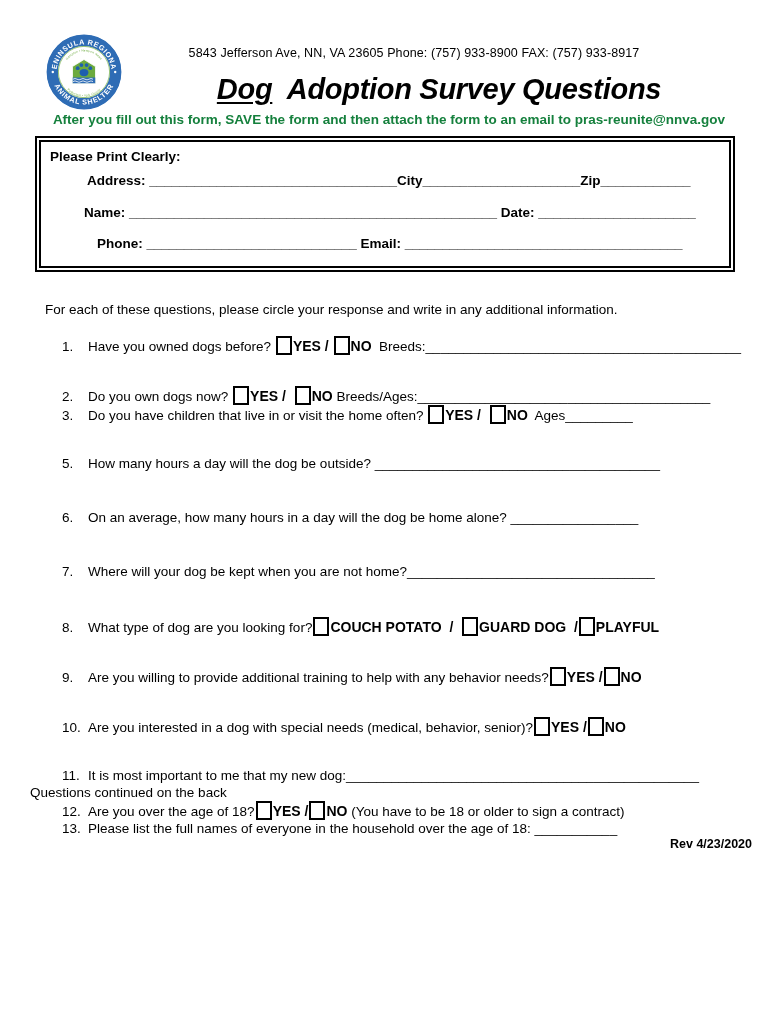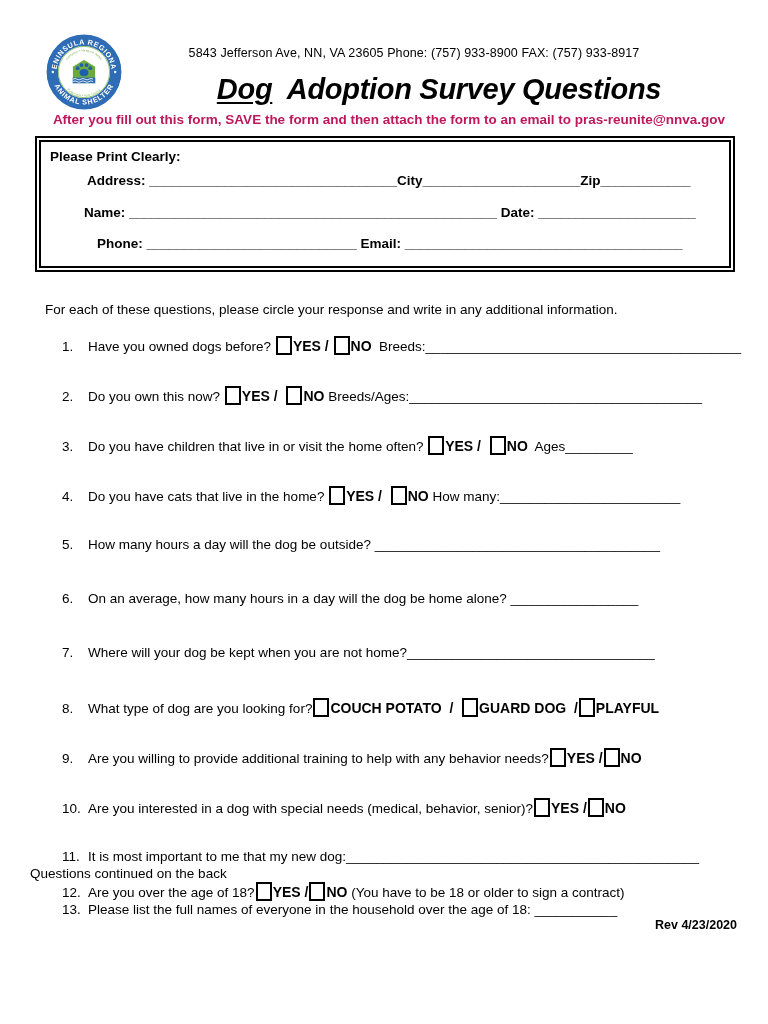--- a/index.html
+++ b/index.html
@@ -21,40 +21,40 @@
   }
   .title {
     position:absolute; top:73px; left:110px; right:0;
     text-align:center;
     font-size:29px; font-weight:bold; font-style:italic; letter-spacing:-0.3px;
     white-space:nowrap;
   }
   .title .u { text-decoration:underline; text-decoration-thickness:2px; text-underline-offset:3px; }
   .red-note {
     position:absolute; top:112px; left:10px; right:0;
-    text-align:center; font-size:13.5px; font-weight:bold; color:#be185d;
+    text-align:center; font-size:13.5px; font-weight:bold; color:#15803d;
     white-space:nowrap;
   }
 
   
   .print-box {
     position:absolute; top:136px; left:35px; right:33px;
     border:2px solid #000; padding:2px; background:#fff;
   }
   .print-box-inner { border:2px solid #000; padding:7px 6px 14px 9px; }
   .pb-heading { font-size:13.5px; font-weight:bold; }
   #box-rows .line { font-size:13.5px; white-space:nowrap; }
   #box-rows .line:nth-child(1) { margin-top:8px;  padding-left:37px; }
   #box-rows .line:nth-child(2) { margin-top:15px; padding-left:34px; }
   #box-rows .line:nth-child(3) { margin-top:14px; padding-left:47px; }
   .print-box .label    { font-weight:bold; }
   .print-box .line-seg { font-weight:bold; }
 
   
-  .body-flow { position:absolute; top:0; left:0; right:0; padding:302px 25px 0 30px; }
+  .body-flow { position:absolute; top:0; left:0; right:0; padding:302px 10px 0 30px; }
   .intro { margin-left:15px; font-size:13.5px; }
   .q {
     padding-left:32px; font-size:13.5px; line-height:17px; white-space:nowrap;
   }
   .q.note { padding-left:0; }
   .num { display:inline-block; min-width:26px; }
   .b { font-weight:bold; font-size:14px; }
   .t { }
   .line-seg { letter-spacing:0; }
   .cb {
@@ -128,23 +128,22 @@
           <div class="line q"><span class="label">Name: </span><span class="line-seg">_________________________________________________</span><span class="label"> Date: </span><span class="line-seg">_____________________</span></div>
           <div class="line q"><span class="label">Phone: </span><span class="line-seg">____________________________</span><span class="label"> Email: </span><span class="line-seg">_____________________________________</span></div>
         </div>
     </div>
   </div>
 
   <div class="body-flow">
     <div class="intro">For each of these questions, please circle your response and write in any additional information.</div>
     <div id="questions">
         <div class="line q" style="margin-top: 19px;"><span class="num">1.</span><span class="t">Have you owned dogs before? </span><span class="cb"></span><span class="b">YES / </span><span class="cb"></span><span class="b">NO</span><span class="t">&nbsp; Breeds:</span><span class="line-seg">__________________________________________</span></div>
-        <div class="line q" style="margin-top: 31px;"><span class="num">2.</span><span class="t">Do you own this now? </span><span class="cb"></span><span class="b">YES / &nbsp;</span><span class="cb"></span><span class="b">NO</span><span class="t">&nbsp;Breeds/Ages:</span><span class="line-seg">_______________________________________</span></div>
-        <div class="line q" style="margin-top: 31px;"><span class="num">3.</span><span class="t">Do you have children that live in or visit the home often? </span><span class="cb"></span><span class="b">YES / &nbsp;</span><span class="cb"></span><span class="b">NO</span><span class="t">&nbsp; Ages</span><span class="line-seg">_________</span></div>
-        <div class="line q" style="margin-top: 31px;"><span class="num">4.</span><span class="t">Do you have cats that live in the home? </span><span class="cb"></span><span class="b">YES / &nbsp;</span><span class="cb"></span><span class="b">NO</span><span class="t"> How many:</span><span class="line-seg">________________________</span></div>
+        <div class="line q" style="margin-top: 31px;"><span class="num">2.</span><span class="t">Do you own dogs now? </span><span class="cb"></span><span class="b">YES / &nbsp;</span><span class="cb"></span><span class="b">NO</span><span class="t">&nbsp;Breeds/Ages:</span><span class="line-seg">_______________________________________</span></div>
+        <div class="line q" style=""><span class="num">3.</span><span class="t">Do you have children that live in or visit the home often? </span><span class="cb"></span><span class="b">YES / &nbsp;</span><span class="cb"></span><span class="b">NO</span><span class="t">&nbsp; Ages</span><span class="line-seg">_________</span></div>
         <div class="line q" style="margin-top: 31px;"><span class="num">5.</span><span class="t">How many hours a day will the dog be outside? </span><span class="line-seg">______________________________________</span></div>
         <div class="line q" style="margin-top: 37px;"><span class="num">6.</span><span class="t">On an average, how many hours in a day will the dog be home alone? </span><span class="line-seg">_________________</span></div>
         <div class="line q" style="margin-top: 37px;"><span class="num">7.</span><span class="t">Where will your dog be kept when you are not home?</span><span class="line-seg">_________________________________</span></div>
         <div class="line q" style="margin-top: 37px;"><span class="num">8.</span><span class="t">What type of dog are you looking for?</span><span class="cb"></span><span class="b">COUCH POTATO &nbsp;/&nbsp; </span><span class="cb"></span><span class="b">GUARD DOG &nbsp;/</span><span class="cb"></span><span class="b">PLAYFUL</span></div>
         <div class="line q" style="margin-top: 31px;"><span class="num">9.</span><span class="t">Are you willing to provide additional training to help with any behavior needs?</span><span class="cb"></span><span class="b">YES /</span><span class="cb"></span><span class="b">NO</span></div>
         <div class="line q" style="margin-top: 31px;"><span class="num">10.</span><span class="t">Are you interested in a dog with special needs (medical, behavior, senior)?</span><span class="cb"></span><span class="b">YES /</span><span class="cb"></span><span class="b">NO</span></div>
         <div class="line q" style="margin-top: 31px;"><span class="num">11.</span><span class="t">It is most important to me that my new dog:</span><span class="line-seg">_______________________________________________</span></div>
         <div class="line q note" style="margin-top: 0px;"><span class="t">Questions continued on the back</span></div>
         <div class="line q" style="margin-top: 0px;"><span class="num">12.</span><span class="t">Are you over the age of 18?</span><span class="cb"></span><span class="b">YES /</span><span class="cb"></span><span class="b">NO</span><span class="t"> (You have to be 18 or older to sign a contract)</span></div>
         <div class="line q" style="margin-top: 0px;"><span class="num">13.</span><span class="t">Please list the full names of everyone in the household over the age of 18: </span><span class="line-seg">___________</span></div>

